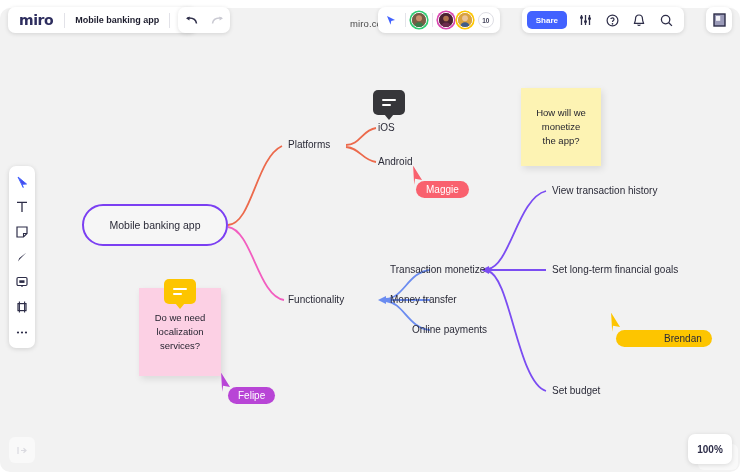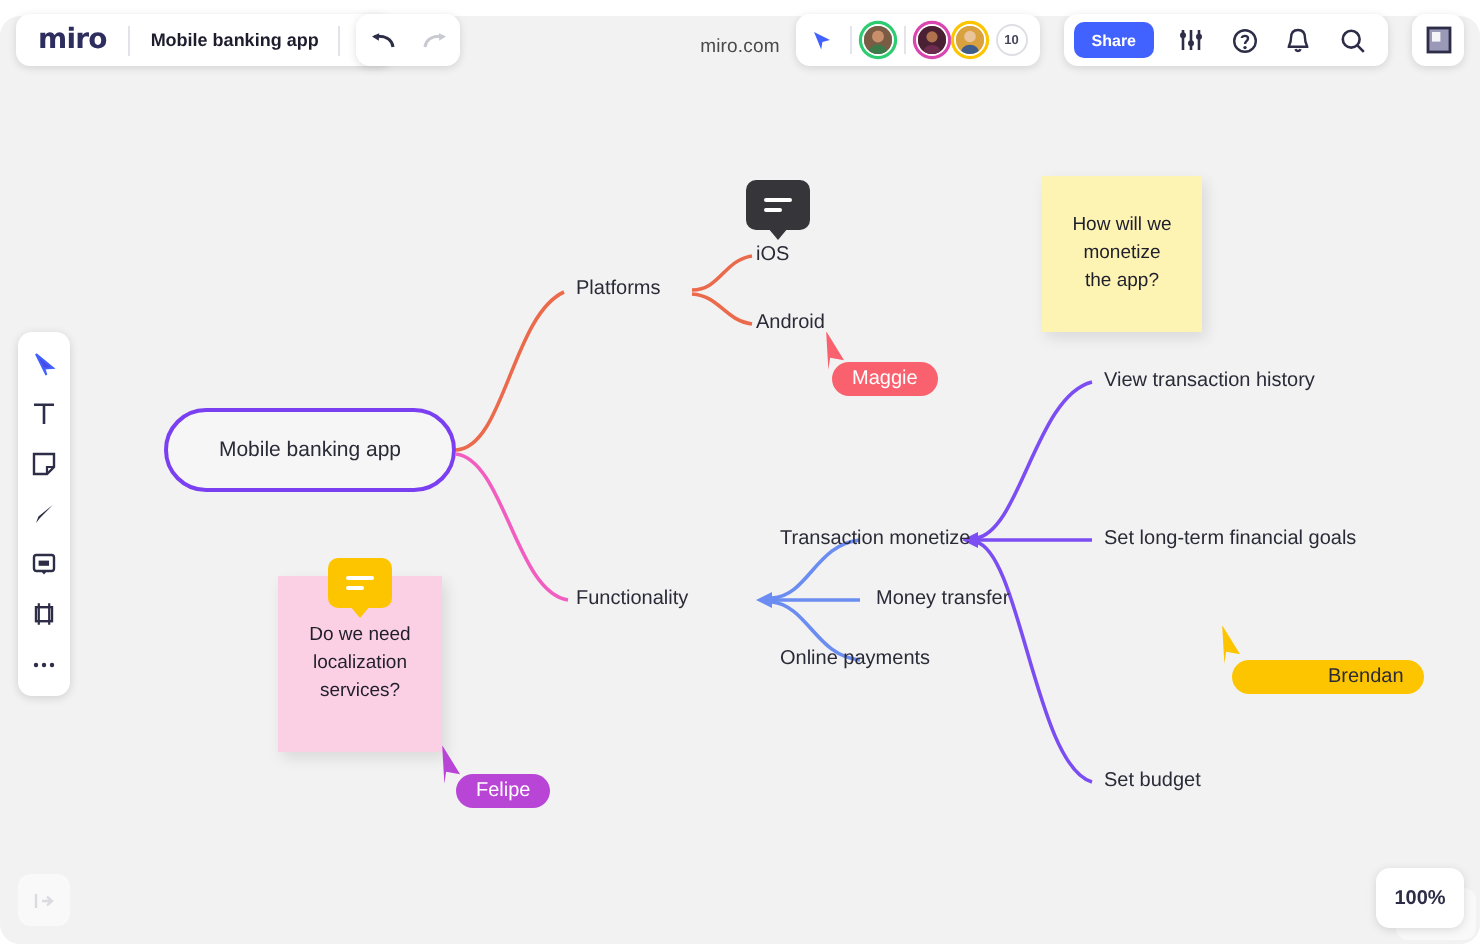--- a/index.html
+++ b/index.html
@@ -70,21 +70,21 @@
     font-size: 9px; font-weight: 700; color: #1d1d2e;
     padding: 0 10px; white-space: nowrap;
   }
   .tb-btn {
     width: 26px; height: 26px;
     display: flex; align-items: center; justify-content: center;
     cursor: pointer;
   }
   .tb-undo { position: absolute; left: 178px; top: 7px; width: 52px; }
 
-  .tb-right { position: absolute; right: 8px; top: 7px; display: flex; gap: 12px; }
+  .tb-right { position: absolute; right: 8px; top: 7px; display: flex; gap: 22px; }
   .presence {
     background: #fff; border-radius: 7px;
     box-shadow: 0 1px 4px rgba(0,0,0,.13);
     height: 26px; display: flex; align-items: center;
     padding: 0 6px; gap: 3px; pointer-events: auto;
   }
   .avatar {
     width: 16px; height: 16px; border-radius: 50%;
     border: 1.6px solid #fff; position: relative;
     display: flex; align-items: center; justify-content: center;
@@ -257,22 +257,22 @@
     </svg>
 
     <div class="root-node">Mobile banking app</div>
 
     <div class="node" style="left:288px; top:101px;">Platforms</div>
     <div class="node" style="left:378px; top:84px;">iOS</div>
     <div class="node" style="left:378px; top:118px;">Android</div>
 
     <div class="node" style="left:288px; top:256px;">Functionality</div>
     <div class="node" style="left:390px; top:226px;">Transaction monetize</div>
-    <div class="node" style="left:390px; top:256px;margin-left:48px;">Money transfer</div>
-    <div class="node" style="left:390px; top:286px;">Online payments</div>
+    <div class="node" style="left:390px; top:256px;">Money transfer</div>
+    <div class="node" style="left:412px; top:286px;">Online payments</div>
 
     <div class="node" style="left:552px; top:147px;">View transaction history</div>
     <div class="node" style="left:552px; top:226px;">Set long-term financial goals</div>
     <div class="node" style="left:552px; top:347px;">Set budget</div>
 
     <div class="sticky sticky-yellow">How will we monetize the app?</div>
     <div class="sticky sticky-pink">Do we need localization services?</div>
 
     <div class="comment-badge badge-dark">
       <span class="badge-lines">

